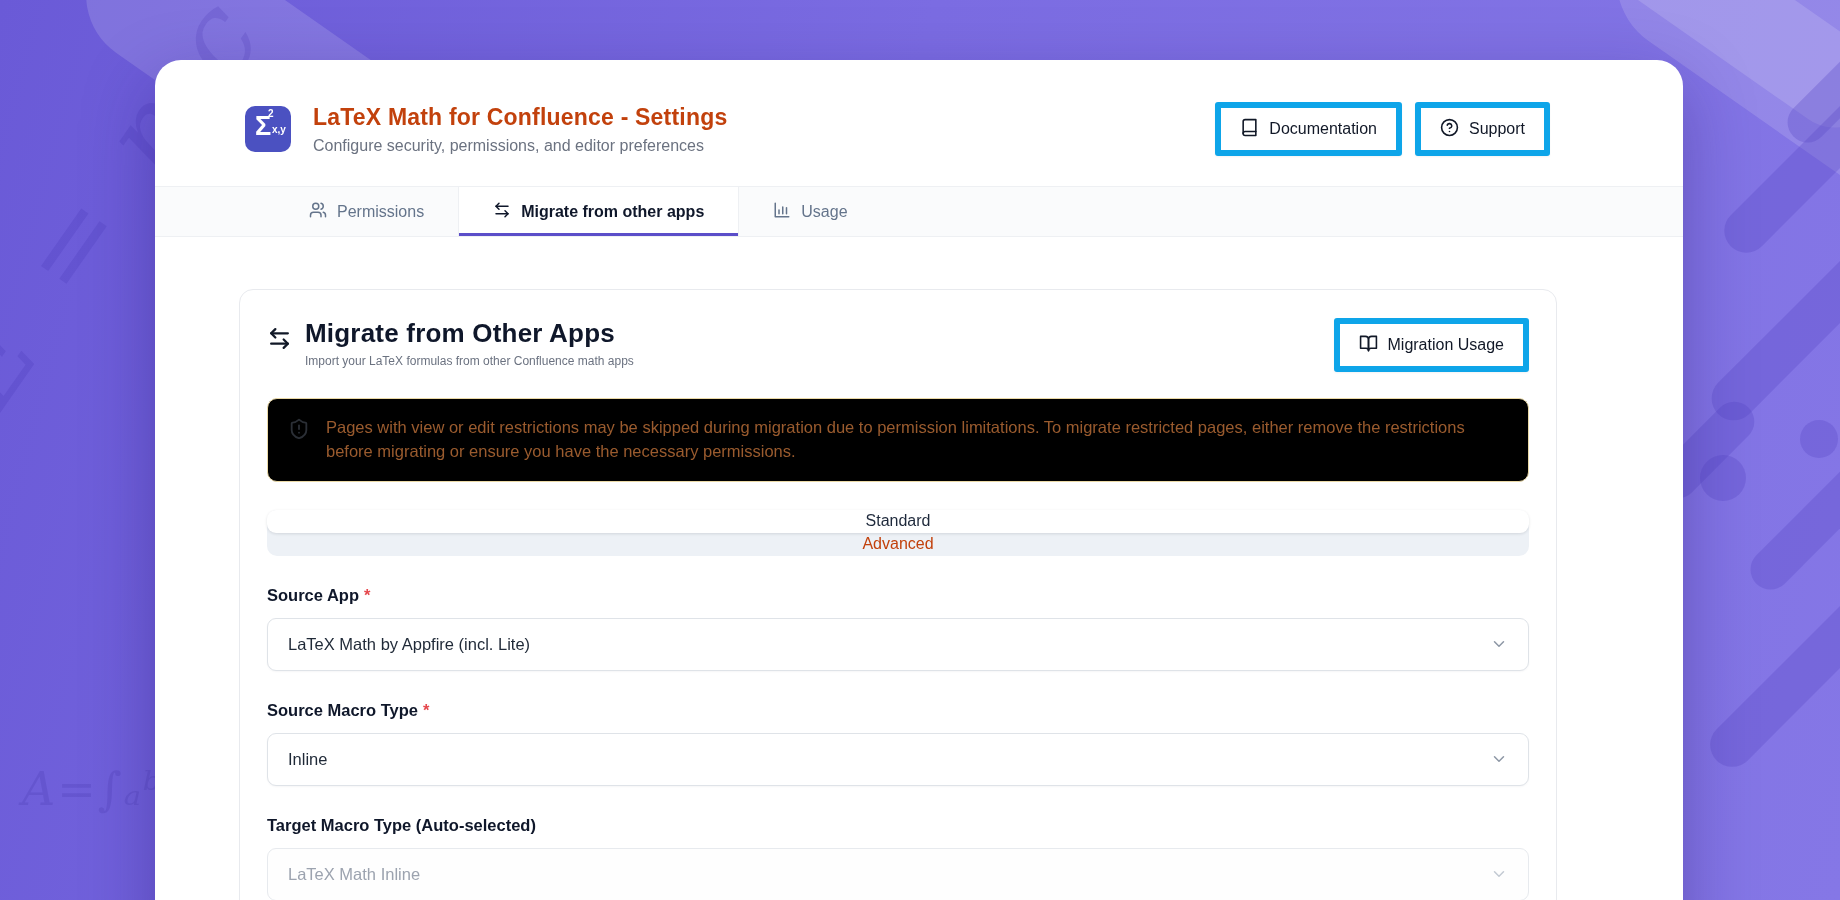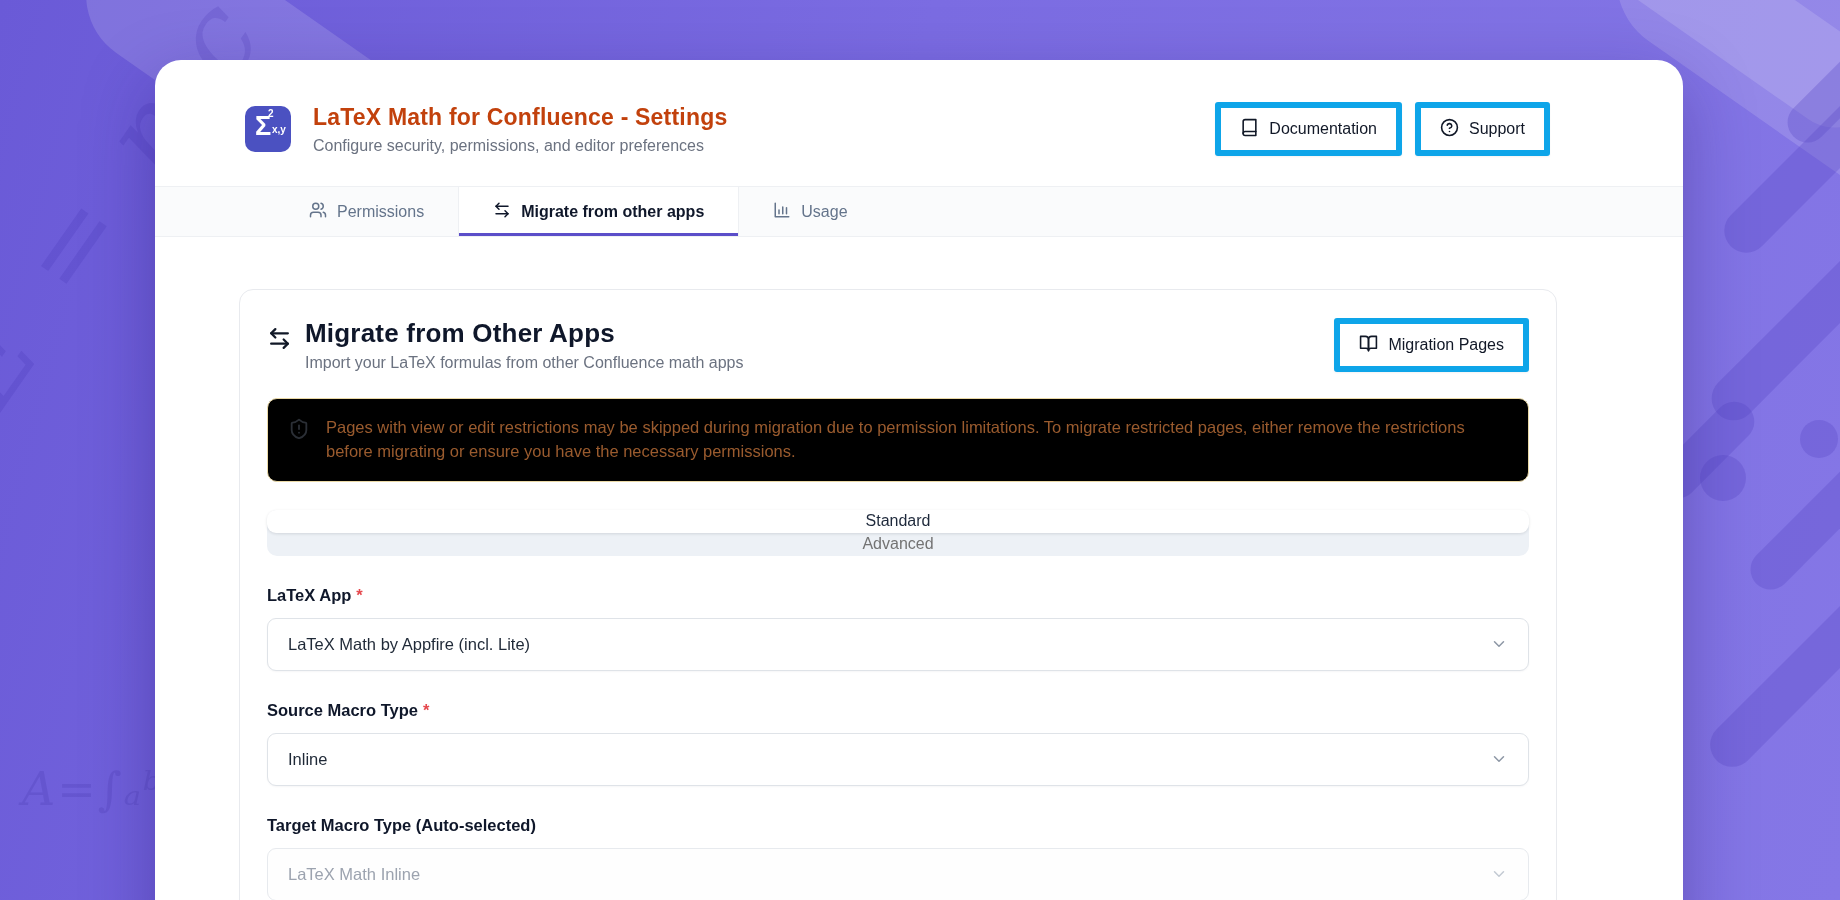--- a/index.html
+++ b/index.html
@@ -43,27 +43,27 @@
   .tab{display:flex;align-items:center;gap:10px;padding:0 34px;font-size:16px;color:#64748b;cursor:pointer;}
   .tab svg{width:18px;height:18px;}
   .tab.active{background:#fff;color:#0f172a;font-weight:600;border-left:1px solid #eef0f3;border-right:1px solid #eef0f3;box-shadow:inset 0 -3px 0 #5b4ec9;}
   
   .content{padding:52px 126px 0 84px;}
   .panel{border:1px solid #e8eaee;border-radius:14px;background:#fff;padding:28px 27px 44px;}
   .panel-header{display:flex;align-items:flex-start;}
   .section-icon svg{width:25px;height:25px;margin-top:8px;color:#111827;}
   .section-text{margin-left:13px;}
   .section-title{font-size:26px;font-weight:bold;color:#0f172a;letter-spacing:.2px;}
-  .section-sub{font-size:16px;color:#6b7280;margin-top:5px;}
+  .section-sub{font-size:12px;color:#6b7280;margin-top:5px;}
   .guide-btn{margin-left:auto;}
   .banner{margin-top:26px;display:flex;gap:16px;background:#000000;border:1px solid #ead9a6;border-radius:10px;padding:17px 20px;align-items:flex-start;}
   .banner svg{width:22px;height:22px;flex:0 0 auto;margin-top:2px;color:#2b2f36;}
   .banner-text{font-size:16.5px;color:#9a5b2e;line-height:1.45;}
   .toggle{margin-top:28px;display:flex;background:#edf1f6;border-radius:10px;height:46px;flex-direction:column;}
-  .toggle-opt{flex:1;display:flex;align-items:center;justify-content:center;font-size:16px;color:#737373;cursor:pointer;}
+  .toggle-opt{flex:1;display:flex;align-items:center;justify-content:center;font-size:16px;color:#c2410c;cursor:pointer;}
   .toggle-opt.active{background:#fff;border-radius:9px;color:#1e293b;font-weight:500;box-shadow:0 1px 3px rgba(16,24,40,.12);}
   .field{margin-top:30px;}
   .label-row{display:flex;align-items:center;font-size:16.5px;font-weight:600;color:#0f172a;}
   .req{color:#e5484d;margin-left:5px;}
   .select{margin-top:13px;height:53px;border:1px solid #dfe3e8;border-radius:9px;display:flex;align-items:center;
     padding:0 20px;font-size:16.5px;color:#1f2937;background:#fff;justify-content:space-between;cursor:pointer;box-shadow:0 1px 2px rgba(16,24,40,.04);box-sizing:border-box;}
   .chev{color:#8d97a5;display:flex;}
   .chev svg{width:18px;height:18px;}
   .select.disabled{color:#9ca3af;background:#fefefe;border-color:#e7eaee;box-shadow:none;cursor:default;}
   .select.disabled .chev{color:#c3cad3;}
@@ -159,41 +159,41 @@
               </svg></span>
           <div class="section-text">
             <div class="section-title">Migrate from Other Apps</div>
             <div class="section-sub">Import your LaTeX formulas from other Confluence math apps</div>
           </div>
           <div class="btn guide-btn">
             <span><svg viewBox="0 0 24 24" fill="none" stroke="currentColor" stroke-width="2" stroke-linecap="round" stroke-linejoin="round" width="19" height="19">
                   <path d="M2 3h6a4 4 0 0 1 4 4v14a3 3 0 0 0-3-3H2z"></path>
                   <path d="M22 3h-6a4 4 0 0 0-4 4v14a3 3 0 0 1 3-3h7z"></path>
                 </svg></span>
-            <span>Migration Pages</span>
+            <span>Migration Usage</span>
           </div>
         </div>
 
         <div class="banner">
           <span><svg viewBox="0 0 24 24" fill="none" stroke="currentColor" stroke-width="2" stroke-linecap="round" stroke-linejoin="round" width="22" height="22">
                 <path d="M20 13c0 5-3.5 7.5-7.66 8.95a1 1 0 0 1-.67-.01C7.5 20.5 4 18 4 13V6a1 1 0 0 1 1-1c2 0 4.5-1.2 6.24-2.72a1.17 1.17 0 0 1 1.52 0C14.51 3.81 17 5 19 5a1 1 0 0 1 1 1z"></path>
                 <line x1="12" y1="8" x2="12" y2="12"></line>
                 <line x1="12" y1="16" x2="12.01" y2="16"></line>
               </svg></span>
           <div class="banner-text">Pages with view or edit restrictions may be skipped during migration due to permission limitations. To migrate restricted pages, either remove the restrictions before migrating or ensure you have the necessary permissions.</div>
         </div>
 
         <div class="toggle">
           <div class="toggle-opt active">Standard</div>
           <div class="toggle-opt">Advanced</div>
         </div>
 
         <div class="field">
           <div class="label-row">
-            <span>LaTeX App</span>
+            <span>Source App</span>
             <span class="req">*</span>
           </div>
           <div class="select">
             <span>LaTeX Math by Appfire (incl. Lite)</span>
             <span class="chev">
                 <svg viewBox="0 0 24 24" fill="none" stroke="currentColor" stroke-width="2" stroke-linecap="round" stroke-linejoin="round">
                   <polyline points="6 9 12 15 18 9"></polyline>
                 </svg>
               </span>
           </div>

